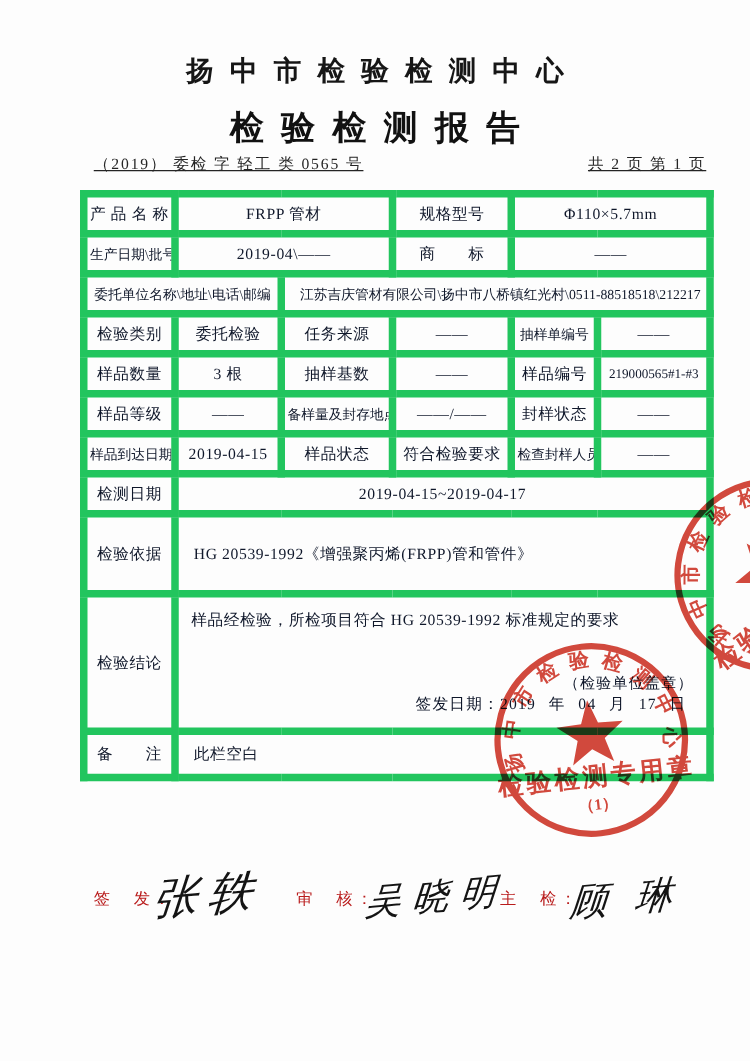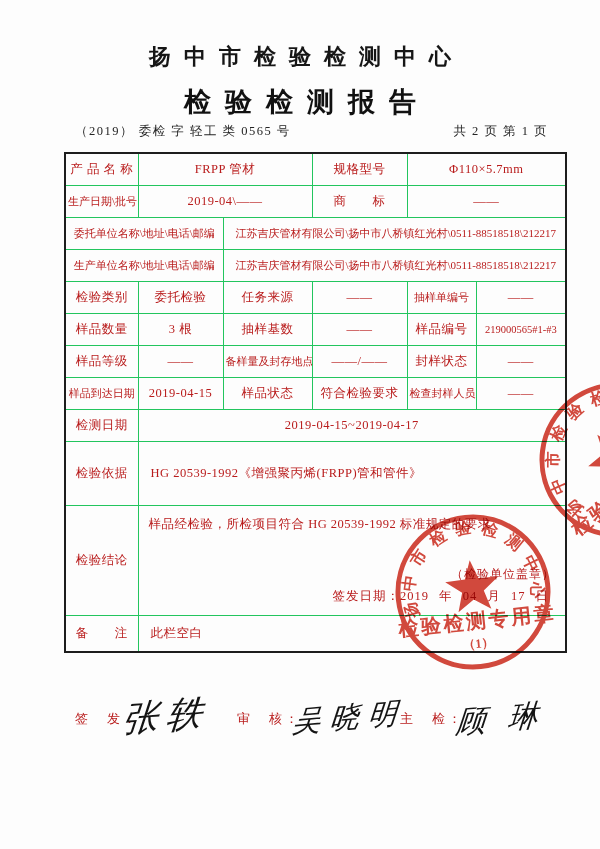--- a/index.html
+++ b/index.html
@@ -14,32 +14,32 @@
     position:absolute; top:42px; left:0; width:100%;
     text-align:center; font-size:22px; font-weight:bold;
     letter-spacing:13px; text-indent:13px; color:#161616;
   }
   .report-title {
     position:absolute; top:84px; left:0; width:100%;
     text-align:center; font-size:27px; font-weight:bold;
     letter-spacing:14px; text-indent:14px; color:#111;
   }
   .doc-line {
-    position:absolute; top:123px; left:75px; right:52px;
+    position:absolute; top:123px; left:75px; right:35px;
     display:flex; justify-content:space-between;
-    font-size:12.5px; letter-spacing:1.5px; color:#242424;
+    font-size:12.5px; letter-spacing:1.5px; color:#242424;text-decoration:underline;
   }
   table.report-table {
     position:absolute; top:152px; left:64px; width:501px;
     border-collapse:collapse; table-layout:fixed;
     border:2px solid #1d1d1d;
   }
   .report-table td {
-    border:1px solid #22c55e; text-align:center; vertical-align:middle;
-    font-size:12.5px; padding:0 2px; color:#b91c1c; letter-spacing:.5px;
+    border:6px solid #22c55e; text-align:center; vertical-align:middle;
+    font-size:12.5px; padding:0 2px; color:#0f172a; letter-spacing:.5px;
     height:32px; overflow:hidden; white-space:nowrap;
   }
   .report-table td.sm   { font-size:11px; letter-spacing:0; }
   .report-table td.xs   { font-size:10.5px; letter-spacing:0; }
   .report-table td.left { text-align:left; padding-left:12px; }
   tr.r-basis td { height:64px; }
   tr.r-concl td { height:110px; }
   tr.r-note  td { height:37px; }
   td.concl-cell { position:relative; }
   .concl-text {
@@ -103,24 +103,20 @@
       <td class="sm">生产日期\批号</td>
       <td colspan="2">2019-04\——</td>
       <td>商　　标</td>
       <td colspan="2">——</td>
     </tr>
     <tr>
       <td colspan="2" class="sm">委托单位名称\地址\电话\邮编</td>
       <td colspan="4" class="sm left">江苏吉庆管材有限公司\扬中市八桥镇红光村\0511-88518518\212217</td>
     </tr>
     <tr>
-      <td colspan="2" class="sm">生产单位名称\地址\电话\邮编</td>
-      <td colspan="4" class="sm left">江苏吉庆管材有限公司\扬中市八桥镇红光村\0511-88518518\212217</td>
-    </tr>
-    <tr>
       <td>检验类别</td>
       <td>委托检验</td>
       <td>任务来源</td>
       <td>——</td>
       <td class="sm">抽样单编号</td>
       <td>——</td>
     </tr>
     <tr>
       <td>样品数量</td>
       <td>3 根</td>

